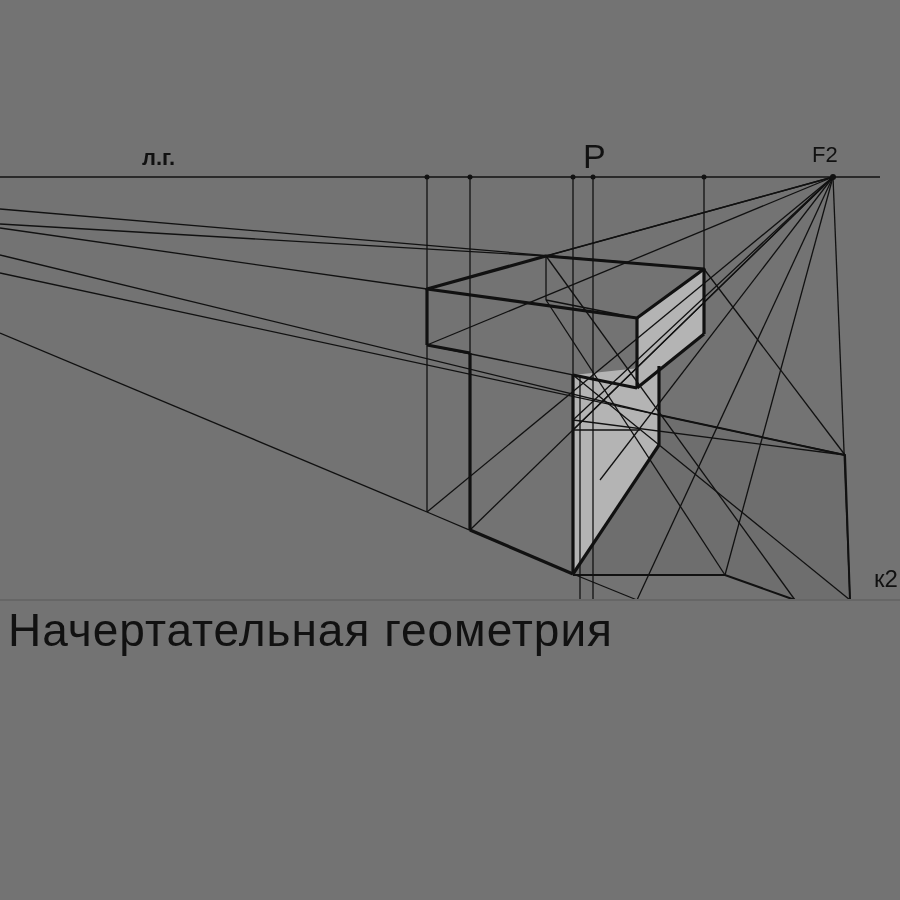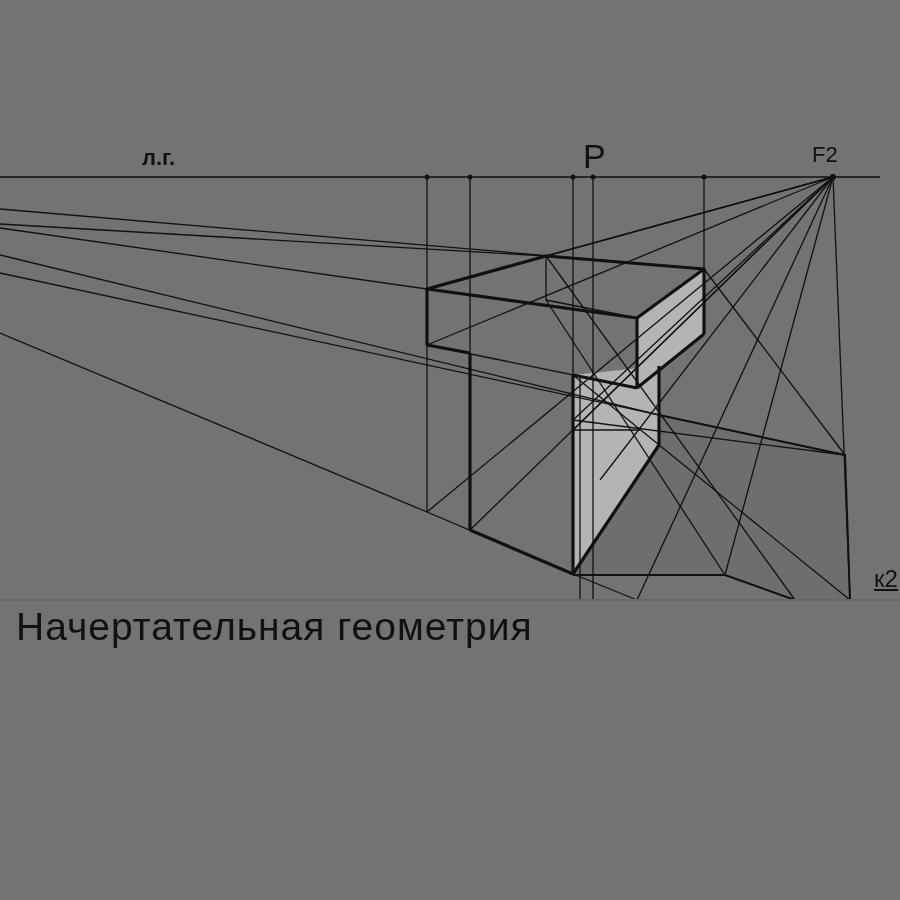--- a/index.html
+++ b/index.html
@@ -2,22 +2,22 @@
 <html><head>
 <meta charset="utf-8">
 <style>
   html, body { margin: 0; padding: 0; background: #ffffff; }
   #canvas { position: relative; width: 900px; height: 900px; overflow: hidden; background: #737373; }
   svg { position: absolute; left: 0; top: 0; }
   .lbl { position: absolute; font-family: "Liberation Sans", sans-serif; color: #111; line-height: 1; white-space: nowrap; }
   #lbl-lg { left: 142px; top: 147px; font-size: 22px; font-weight: bold; }
   #lbl-p { left: 583px; top: 139px; font-size: 34px; }
   #lbl-f2 { left: 812px; top: 144px; font-size: 22px; }
-  #lbl-k2 { left: 874px; top: 567px; font-size: 24px; text-decoration: underline; }
-  #title { left: 16px; top: 607px; font-size: 39px; letter-spacing: 1px; }
+  #lbl-k2 { left: 874px; top: 567px; font-size: 24px; }
+  #title { left: 8px; top: 607px; font-size: 46px; letter-spacing: 1px; }
 </style>
 </head>
 <body>
 
 <div id="canvas">
 <svg width="900" height="900" viewBox="0 0 900 900">
 
   <polygon points="659,415 845,455 850,600 795,600 725,575 573,575 659,445" fill="#6e6e6e"></polygon>
 
   <polygon points="573,375 659,366 659,445 573,574" fill="#b4b4b4"></polygon>

